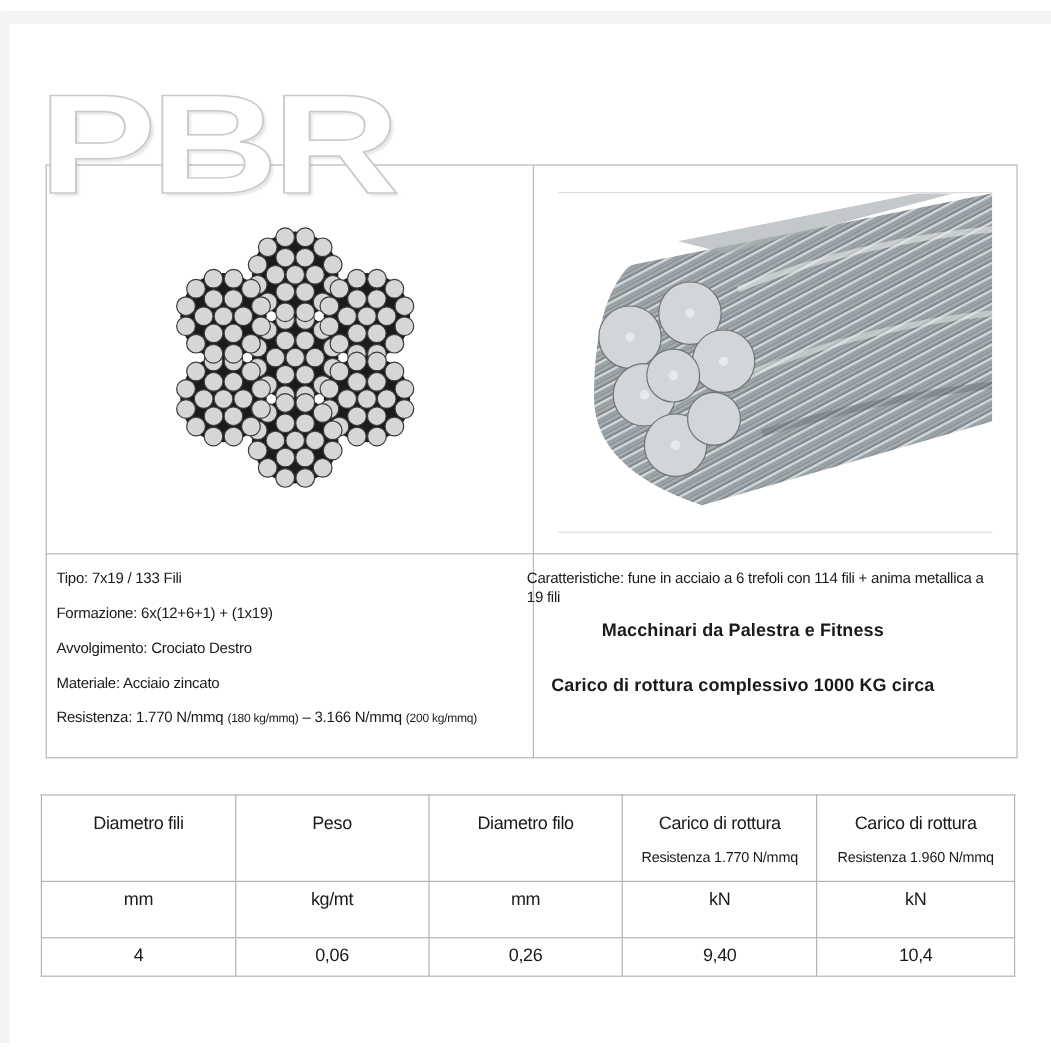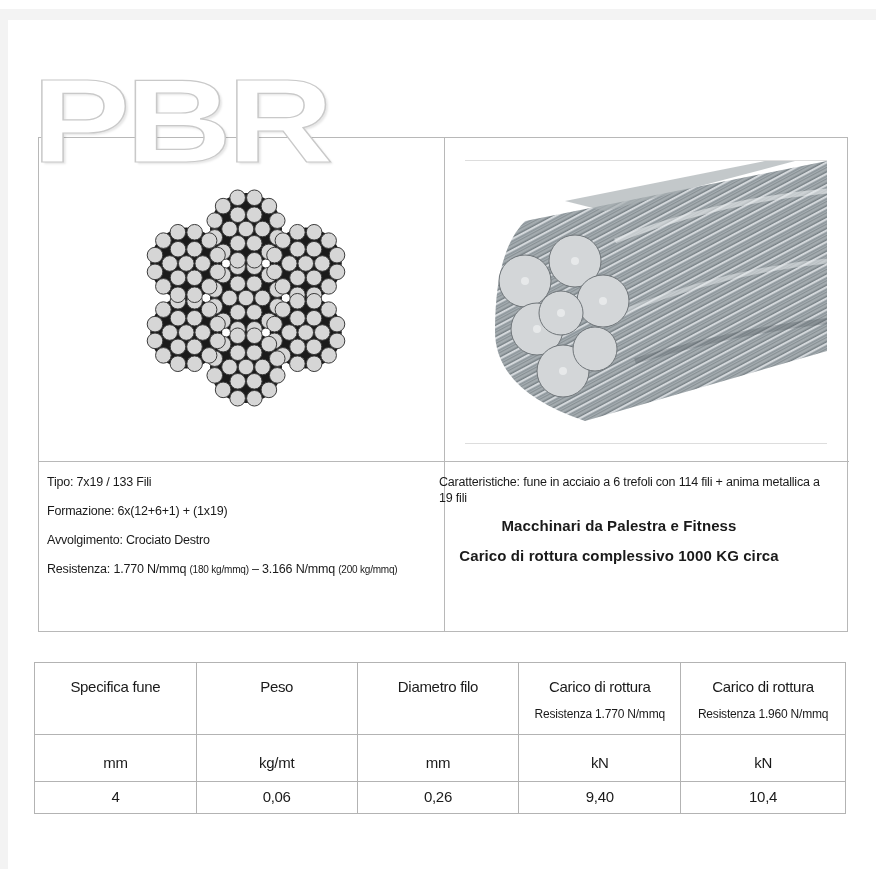--- a/index.html
+++ b/index.html
@@ -21,26 +21,26 @@
 
   .leftspecs{position:absolute;left:8px;top:336px;width:390px;}
   .leftspecs .line{font-size:12.5px;height:29px;line-height:16px;white-space:nowrap;letter-spacing:-0.2px;}
   .leftspecs .small{font-size:10px;}
 
   .rightspecs{position:absolute;left:400px;top:336px;width:390px;}
   .rightspecs .desc{font-size:12.5px;line-height:16px;letter-spacing:-0.2px;}
   .rightspecs .hl{font-size:15px;font-weight:bold;text-align:center;width:360px;line-height:18px;letter-spacing:0.1px;}
   .hl1{margin-top:15px;}
   .hl2{margin-top:11px;}
-  .hl3{margin-top:12px;}
+  .hl3{margin-top:28px;}
 
   table.spec{position:absolute;left:34px;top:662px;width:812px;border-collapse:collapse;font-size:15px;letter-spacing:-0.3px;}
   table.spec td{border:1px solid #b3b3b3;text-align:center;vertical-align:top;padding:0;}
   table.spec tr.r1 td{height:72px;padding-top:15px;box-sizing:border-box;}
-  table.spec tr.r2 td{height:47px;padding-top:19px;box-sizing:border-box;}
+  table.spec tr.r2 td{height:47px;padding-top:6px;box-sizing:border-box;}
   table.spec tr.r3 td{height:32px;padding-top:6px;box-sizing:border-box;}
   table.spec .sub{display:block;font-size:12px;margin-top:12px;letter-spacing:-0.2px;}
 </style>
 </head>
 <body>
 
 <div class="topband">
     <div class="g"></div>
   </div>
 <div class="leftstrip"></div>
@@ -234,41 +234,42 @@
           <circle cx="138" cy="140" r="4"></circle>
           <circle cx="96" cy="152" r="4"></circle>
       </g>
     </svg>
   </div>
 
   <div class="leftspecs">
     <div class="line">Tipo: 7x19 / 133 Fili</div>
     <div class="line">Formazione: 6x(12+6+1) + (1x19)</div>
     <div class="line">Avvolgimento: Crociato Destro</div>
+    <div class="line">Materiale: Acciaio zincato</div>
     <div class="line"><span>Resistenza: 1.770 N/mmq </span><span class="small">(180 kg/mmq)</span><span> – 3.166 N/mmq </span><span class="small">(200 kg/mmq)</span></div>
   </div>
 
   <div class="rightspecs">
     <div class="desc">Caratteristiche: fune in acciaio a 6 trefoli con 114 fili + anima metallica a 19 fili</div>
     <div class="hl hl2">Macchinari da Palestra e Fitness</div>
     <div class="hl hl3">Carico di rottura complessivo 1000 KG circa</div>
   </div>
 </div>
 
 <table class="spec">
   <colgroup>
       <col style="width:162px">
       <col style="width:161px">
       <col style="width:162px">
       <col style="width:162px">
       <col style="width:165px">
     </colgroup>
   <tbody>
       <tr class="r1">
-    <td><span>Specifica fune</span></td>
+    <td><span>Diametro fili</span></td>
     <td><span>Peso</span></td>
     <td><span>Diametro filo</span></td>
     <td><span>Carico di rottura</span><span class="sub">Resistenza 1.770 N/mmq</span></td>
     <td><span>Carico di rottura</span><span class="sub">Resistenza 1.960 N/mmq</span></td>
   </tr>
   <tr class="r2">
     <td>mm</td>
     <td>kg/mt</td>
     <td>mm</td>
     <td>kN</td>

